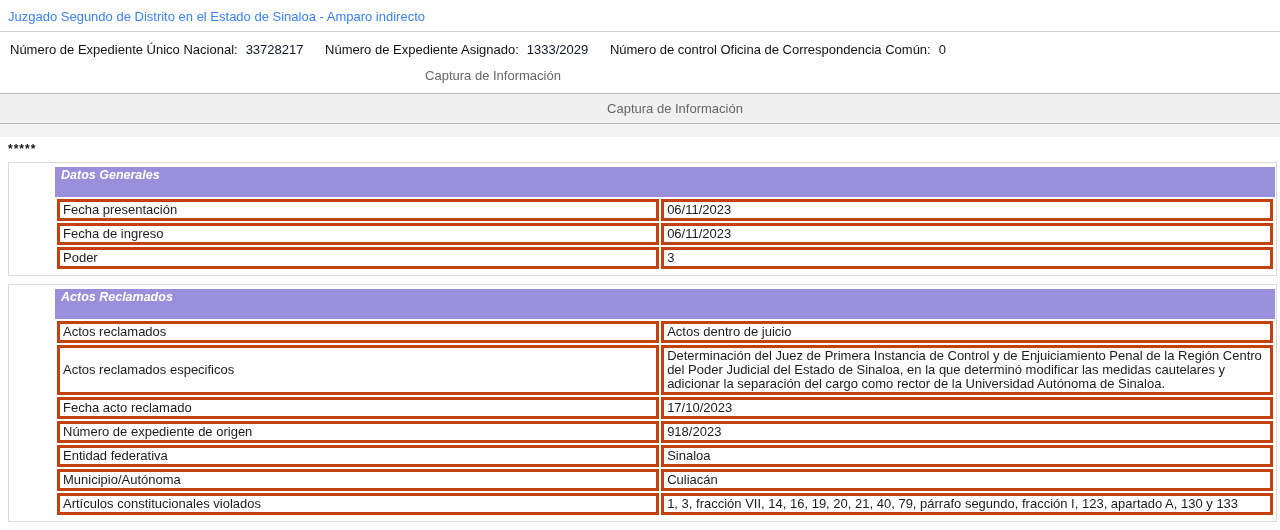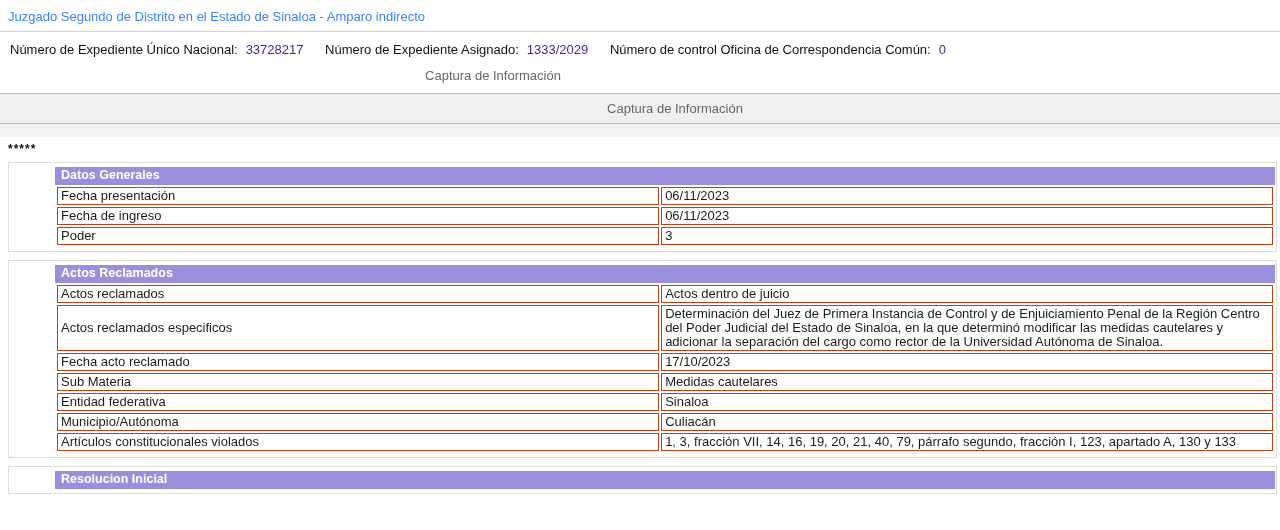--- a/index.html
+++ b/index.html
@@ -4,35 +4,35 @@
 <style>
   :root { --accent:#9a8fdb; }
   * { box-sizing: border-box; margin:0; padding:0; }
   html,body { width:1280px; height:530px; overflow:hidden; background:#fff;
     font-family:"Liberation Sans", sans-serif; font-size:13px; color:#1c1c1c; }
 
   .top-title { padding:9px 8px 7px 8px; color:#3b82f6; border-bottom:1px solid #d2d2d2; }
 
   .expediente-row { padding:10px 0 5px 10px; height:30px; white-space:nowrap; }
   .expediente-row .lbl { font-weight:normal; color:#111; margin-right:8px; }
-  .expediente-row .val { color:#4c1d95; margin-right:18px; }
+  .expediente-row .val { color:#0f172a; margin-right:18px; }
 
   .captura-primary { width:986px; text-align:center; color:#666; padding:6px 0 10px 0; }
 
   .band-tab { background:#f0f0f0; border-top:1px solid #b9b9b9; border-bottom:1px solid #b9b9b9;
     height:31px; line-height:29px; text-align:center; padding-left:70px; color:#666; }
   .band-thin { background:#f3f3f3; height:13px; }
 
   .asterisks { padding:5px 0 3px 8px; font-weight:bold; font-size:12px; letter-spacing:1px; color:#111; }
 
   .section { margin:3px 3px 8px 8px; border:1px solid #dcdcdc; background:#fff; padding:4px 1px 4px 46px; }
   .section-title { background:var(--accent); color:#fff; font-weight:bold; font-size:12.5px;
-    line-height:15px; padding:1px 6px 2px 6px; }
+    line-height:15px; padding:1px 6px 14px 6px;font-style:italic; }
   .section table { width:100%; border-collapse:separate; border-spacing:2px; table-layout:fixed; }
-  .section td { border:1px solid #c2410c; background:#fff; padding:1px 3px; line-height:14px;
+  .section td { border:3px solid #c2410c; background:#fff; padding:1px 3px; line-height:14px;
     font-size:13px; vertical-align:middle; overflow:hidden; }
   td.label-cell { width:49.6%; }
 </style>
 </head>
 <body>
 
 <div class="top-title">Juzgado Segundo de Distrito en el Estado de Sinaloa - Amparo indirecto</div>
 
 <div class="expediente-row">
   <span class="lbl">Número de Expediente Único Nacional:</span><span class="val">33728217</span>
@@ -78,22 +78,22 @@
           </tr>
           <tr>
             <td class="label-cell">Actos reclamados especificos</td>
             <td class="value-cell">Determinación del Juez de Primera Instancia de Control y de Enjuiciamiento Penal de la Región Centro del Poder Judicial del Estado de Sinaloa, en la que determinó modificar las medidas cautelares y adicionar la separación del cargo como rector de la Universidad Autónoma de Sinaloa.</td>
           </tr>
           <tr>
             <td class="label-cell">Fecha acto reclamado</td>
             <td class="value-cell">17/10/2023</td>
           </tr>
           <tr>
-            <td class="label-cell">Sub Materia</td>
-            <td class="value-cell">Medidas cautelares</td>
+            <td class="label-cell">Número de expediente de origen</td>
+            <td class="value-cell">918/2023</td>
           </tr>
           <tr>
             <td class="label-cell">Entidad federativa</td>
             <td class="value-cell">Sinaloa</td>
           </tr>
           <tr>
             <td class="label-cell">Municipio/Autónoma</td>
             <td class="value-cell">Culiacán</td>
           </tr>
           <tr>

